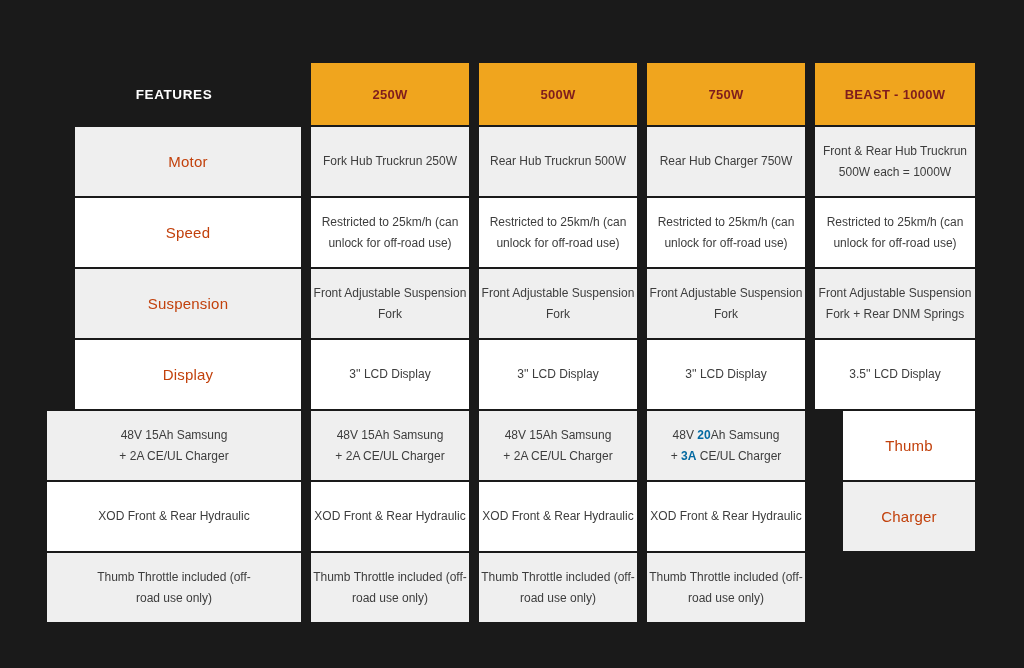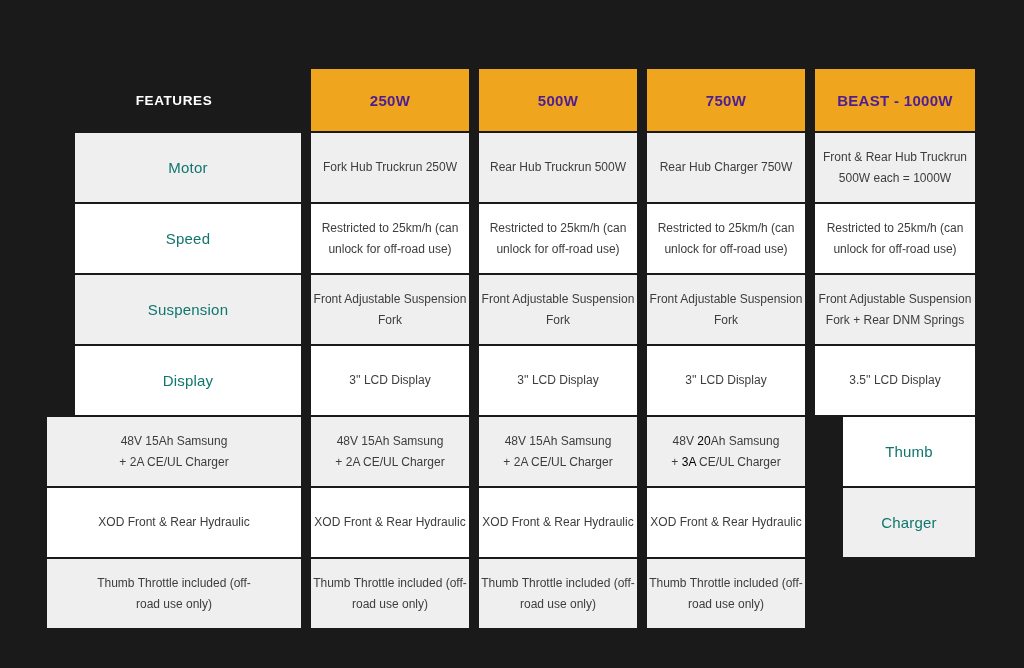--- a/index.html
+++ b/index.html
@@ -10,21 +10,21 @@
     width: 1024px;
     height: 668px;
     background: #1A1A1A;
     font-family: "Liberation Sans", sans-serif;
     overflow: hidden;
     position: relative;
   }
   .comparison-table {
     position: absolute;
     left: 47px;
-    top: 69px;
+    top: 63px;
     display: grid;
     grid-template-columns: 254px 158px 158px 158px 160px;
     grid-template-rows: 62px repeat(7, 69px);
     column-gap: 10px;
     row-gap: 2px;
   }
   .cell {
     display: flex;
     align-items: center;
     justify-content: center;
@@ -33,41 +33,41 @@
   }
   .features-head {
     background: transparent;
     color: #FFFFFF;
     font-weight: bold;
     font-size: 13.5px;
     letter-spacing: 0.6px;
   }
   .model-head {
     background: #F0A51E;
-    color: #4c1d95;
+    color: #7f1d1d;
     font-weight: bold;
-    font-size: 15px;
+    font-size: 13px;
     letter-spacing: 0.3px;
   }
   .feature {
     font-size: 15px;
-    color: #0f766e;
+    color: #c2410c;
     letter-spacing: 0.2px;
     margin-left: 28px;
   }
   .value {
     font-size: 12px;
     color: #3D3D3D;
     line-height: 1.7;
     white-space: pre-line;
     padding: 0 2px;
   }
   .value b {
-    font-weight: normal;
-    color: #000000;
+    font-weight: bold;
+    color: #0369a1;
   }
   .row-a { background: #EFEFEF; }
   .row-b { background: #FFFFFF; }
 </style>
 </head>
 <body>
 
 <div class="comparison-table">
 
   <div class="cell features-head">FEATURES</div>

